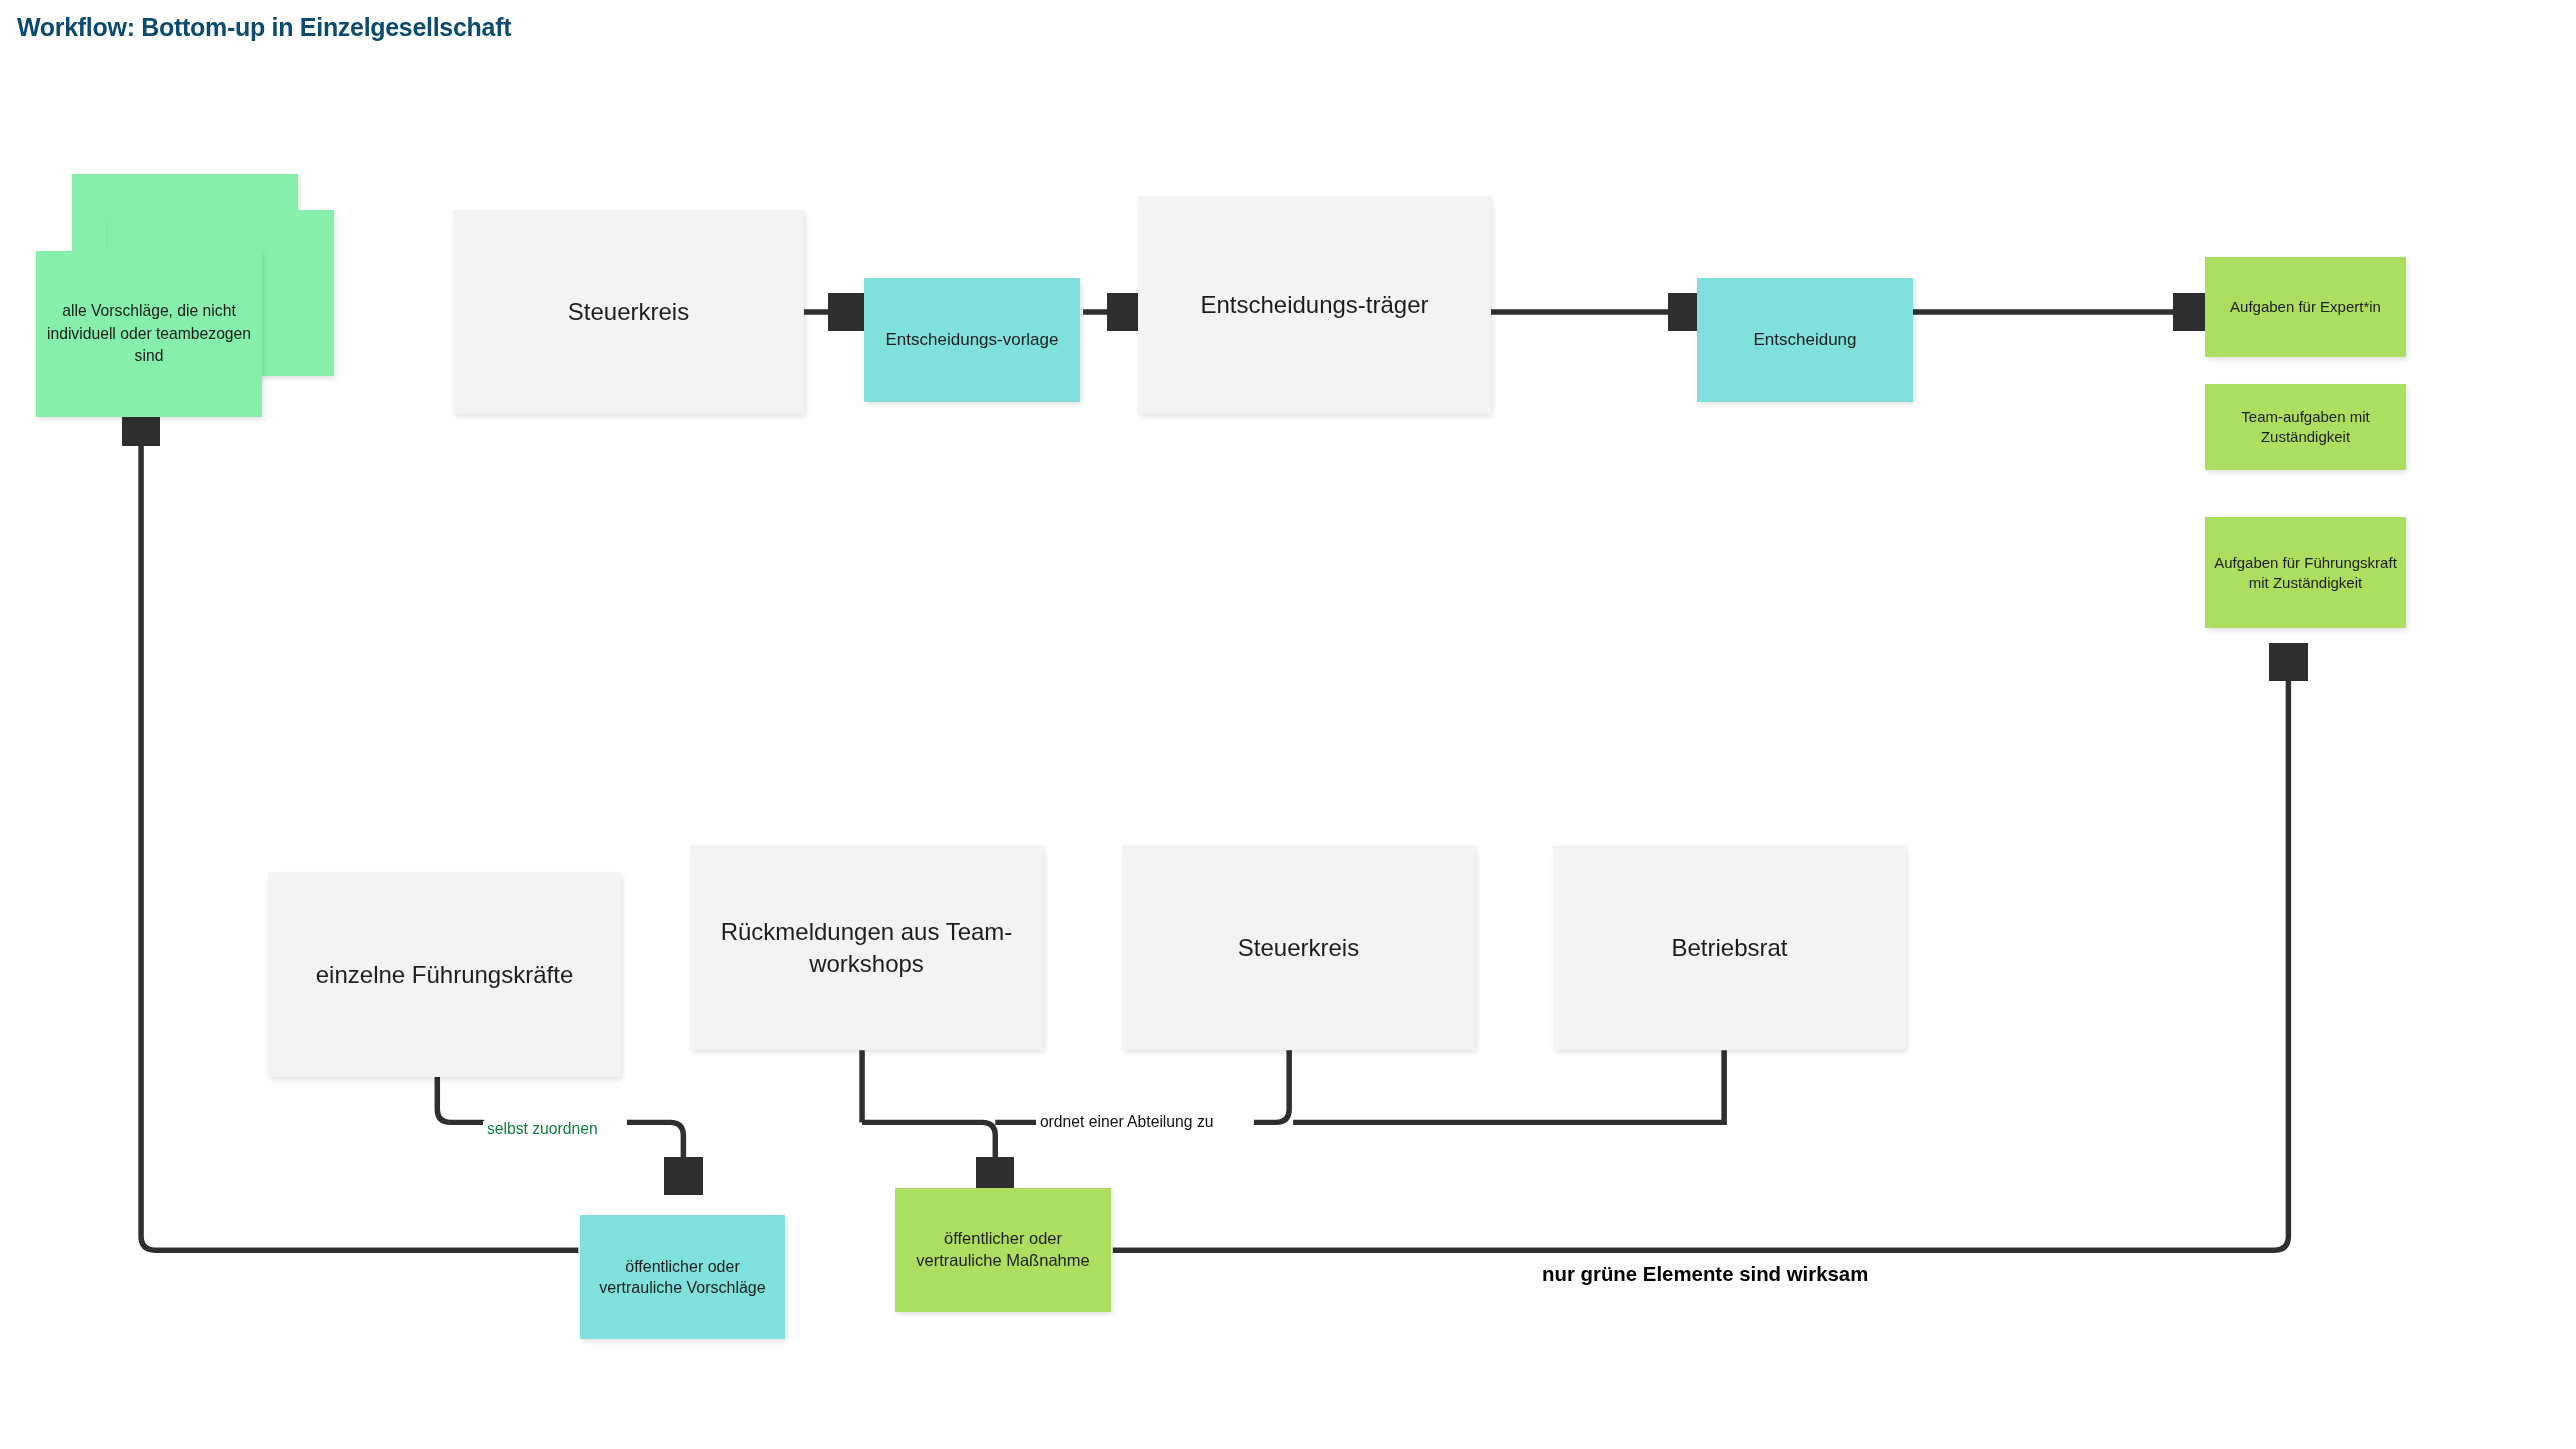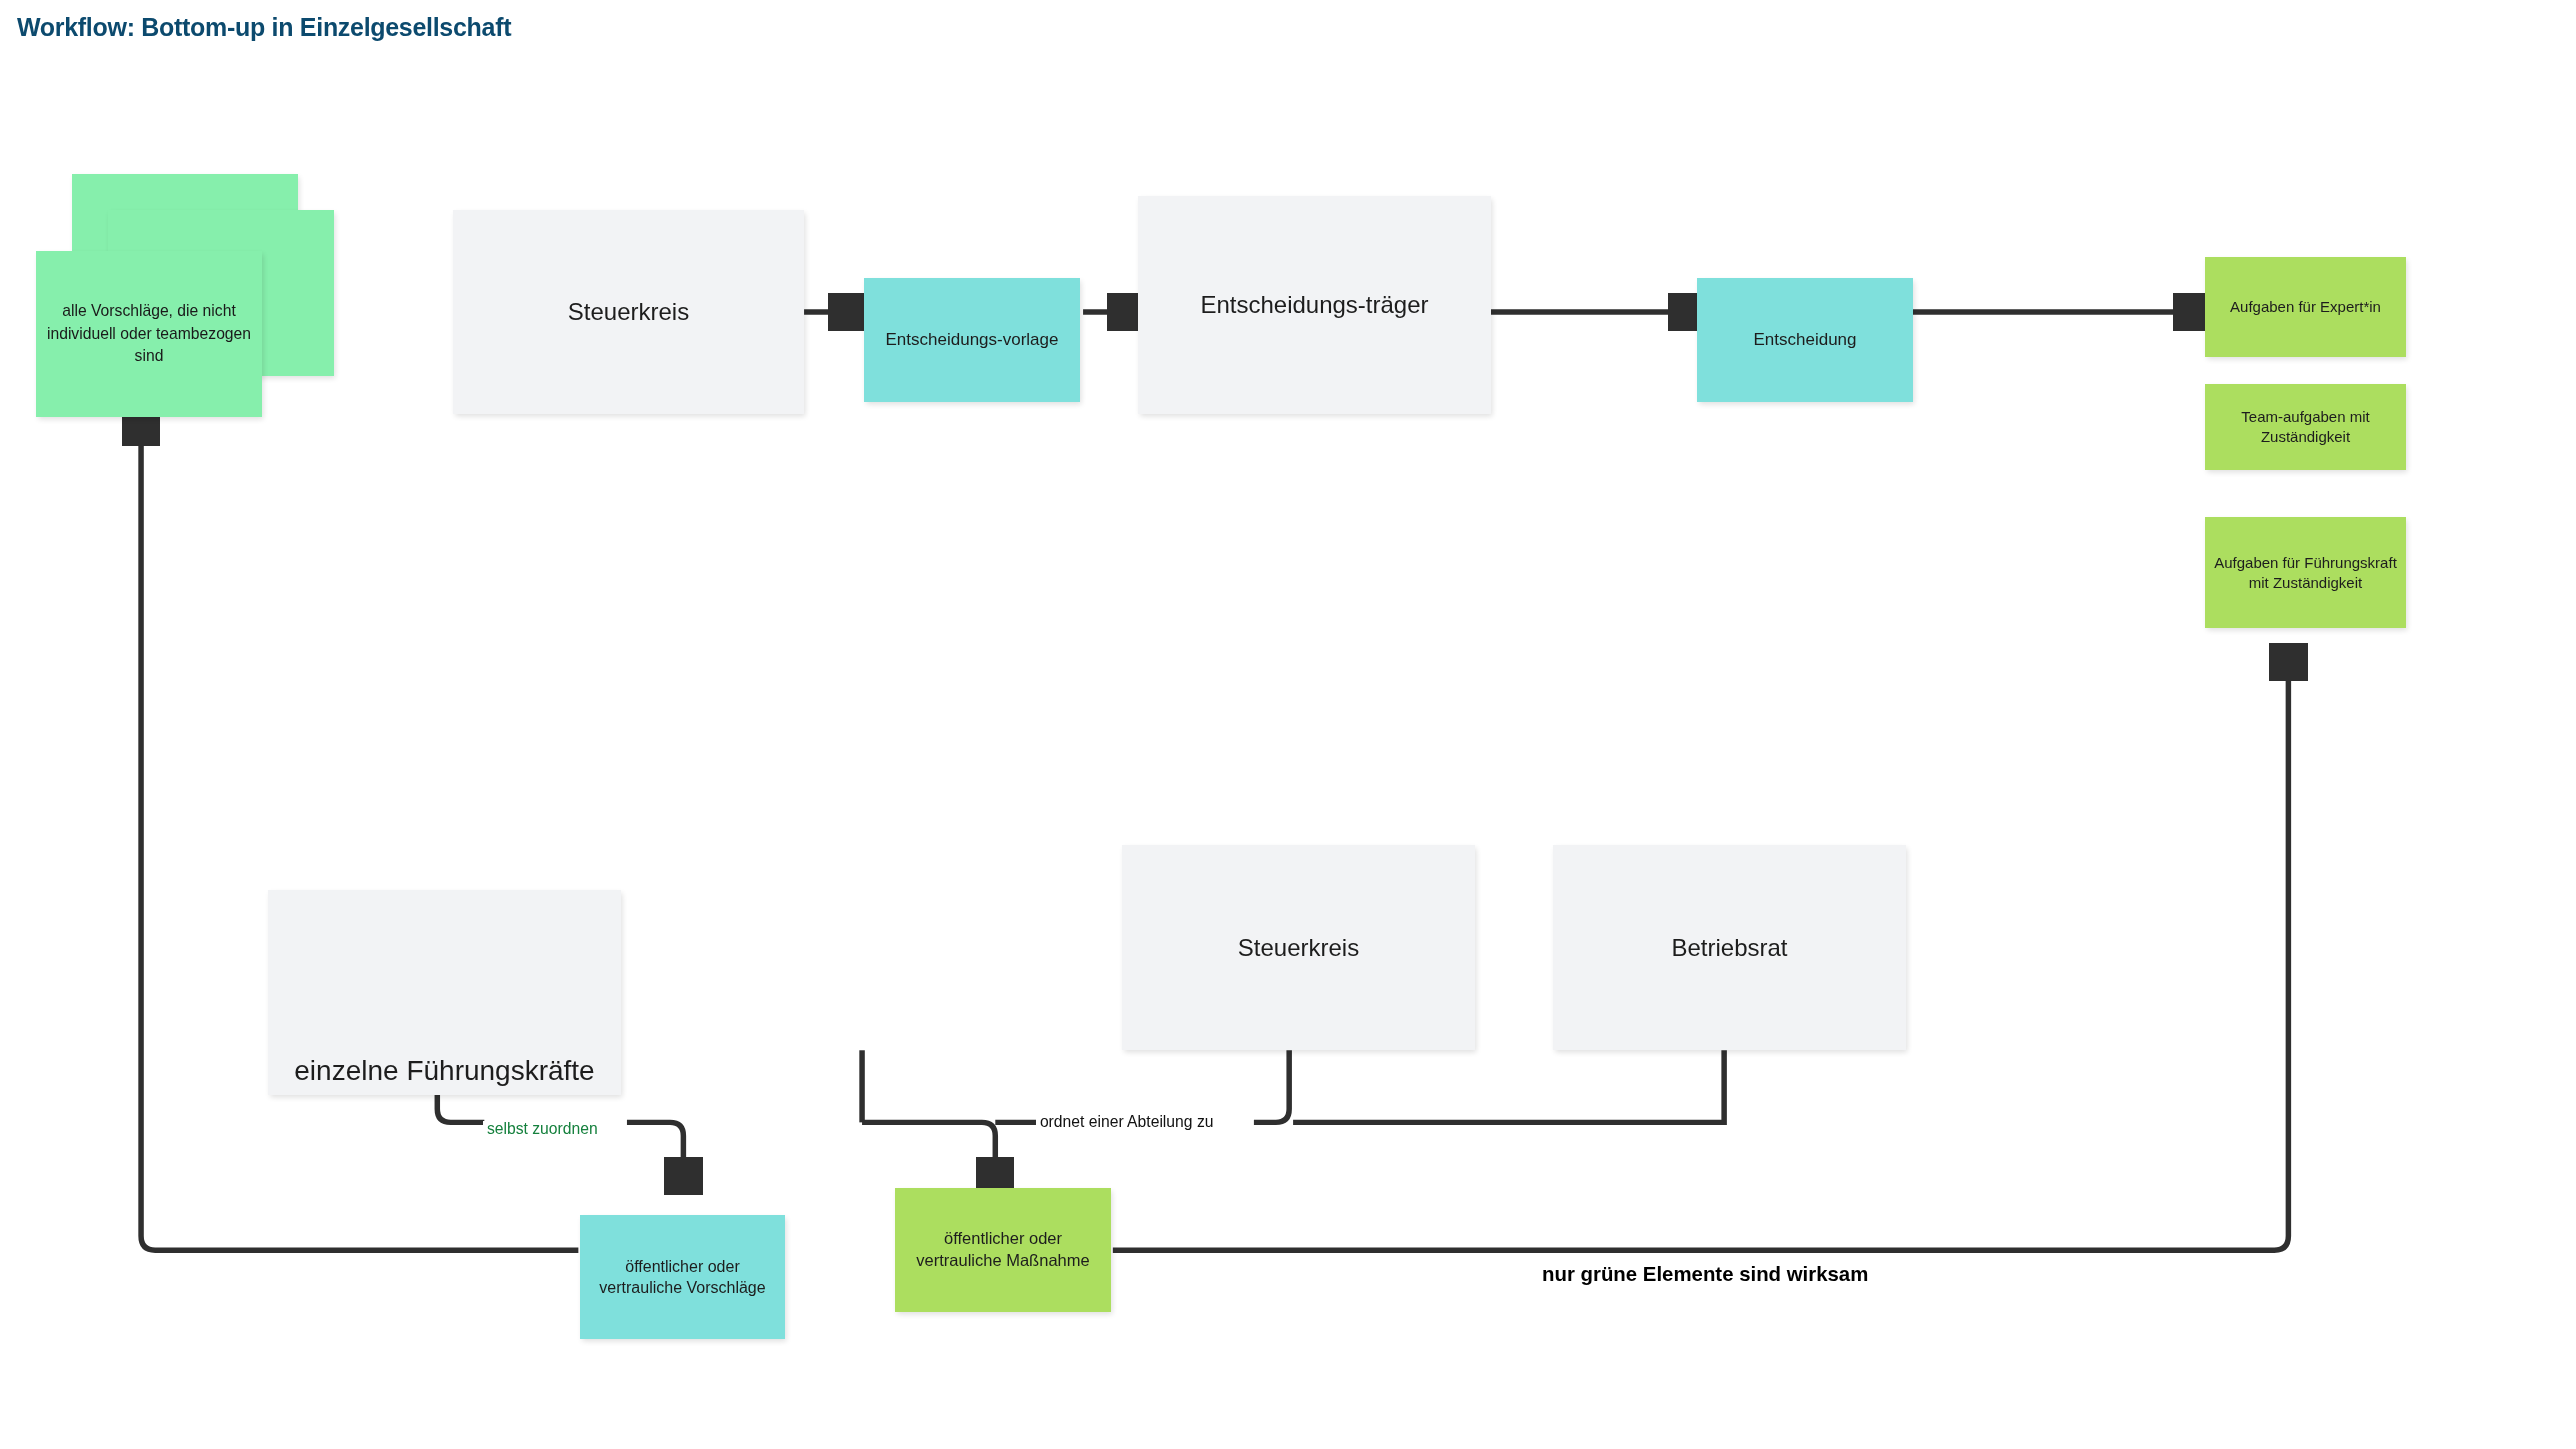--- a/index.html
+++ b/index.html
@@ -168,24 +168,27 @@
   </div>
 
   <div class="node node-green" style="left:2205px; top:384px; width:201px; height:86px; font-size:15px;">
     <span class="label">Team-aufgaben mit Zuständigkeit</span>
   </div>
 
   <div class="node node-green" style="left:2205px; top:517px; width:201px; height:111px; font-size:15px;">
     <span class="label">Aufgaben für Führungskraft mit Zuständigkeit</span>
   </div>
 
-  <div class="node node-gray" style="left:268px; top:890px; width:353px; height:205px; font-size:28px;align-items:flex-end;">
+  <div class="node node-gray" style="left:268px; top:872px; width:353px; height:205px; font-size:24px;">
     <span class="label">einzelne Führungskräfte</span>
   </div>
 
+  <div class="node node-gray" style="left:690px; top:845px; width:353px; height:205px; font-size:24px;">
+    <span class="label">Rückmeldungen aus Team-workshops</span>
+  </div>
 
   <div class="node node-gray" style="left:1122px; top:845px; width:353px; height:205px; font-size:24px;">
     <span class="label">Steuerkreis</span>
   </div>
 
   <div class="node node-gray" style="left:1553px; top:845px; width:353px; height:205px; font-size:24px;">
     <span class="label">Betriebsrat</span>
   </div>
 
   <div class="node node-cyan" style="left:580px; top:1188px; width:205px; height:124px; font-size:16px;">

